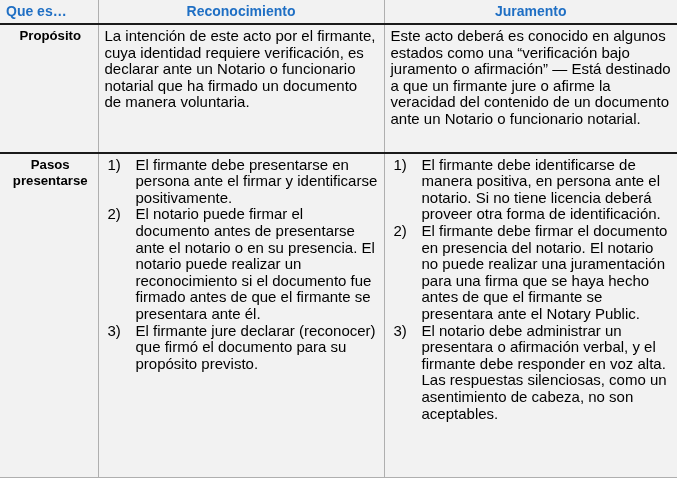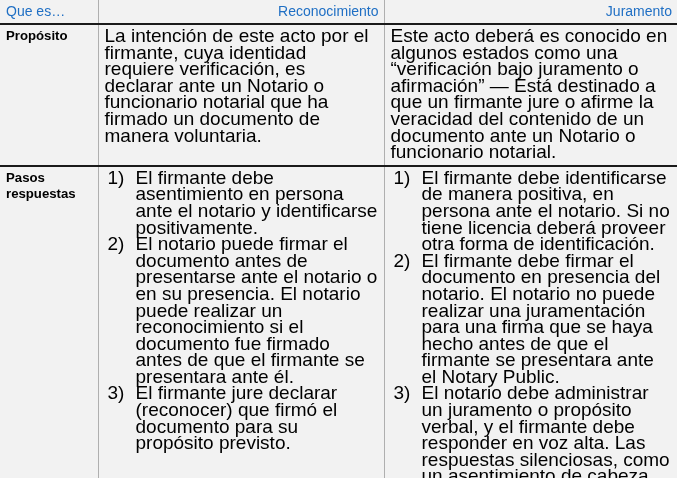--- a/index.html
+++ b/index.html
@@ -29,53 +29,54 @@
 
   
   thead th {
     background: #F2F2F2;
     border-bottom: 2px solid #1A1A1A;
     border-right: 1px solid #AFAFAF;
     padding: 2px 5px 3px 5px;
     height: 18px;
     vertical-align: middle;
     font-size: 14px;
-    font-weight: normal;
+    font-weight: bold;
     color: #1F6FC4;
     letter-spacing: 0px;
   }
   thead th:last-child { border-right: none; }
 
   th.head-left { text-align: left; padding-left: 6px; }
-  th.head-center { text-align: right; }
+  th.head-center { text-align: center; }
 
   
   tbody td {
     background: #F2F2F2;
     border-right: 1px solid #AFAFAF;
     vertical-align: top;
-    font-size: 19px;
+    font-size: 15px;
     line-height: 16.6px;
     padding: 3px 6px 4px 6px;
   }
   tbody td:last-child { border-right: none; }
 
   tbody tr.row-purpose td {
     border-bottom: 2px solid #1A1A1A;
   }
   tbody tr.row-steps td {
     border-bottom: 1px solid #AFAFAF;
   }
 
   td.label-cell {
     font-weight: bold;
     padding-left: 6px;
     padding-right: 3px;
     font-size: 13.2px;
     line-height: 16.6px;
+    text-align: center;
   }
 
   .para { margin: 0; }
 
   
   ol.steps {
     list-style: none;
     margin: 0;
     padding: 0;
   }
@@ -117,27 +118,27 @@
       <td class="label-cell">Propósito</td>
       <td>
         <p class="para">La intención de este acto por el firmante, cuya identidad requiere verificación, es declarar ante un Notario o funcionario notarial que ha firmado un documento de manera voluntaria.</p>
       </td>
       <td>
         <p class="para">Este acto deberá es conocido en algunos estados como una “verificación bajo juramento o afirmación” — Está destinado a que un firmante jure o afirme la veracidad del contenido de un documento ante un Notario o funcionario notarial.</p>
       </td>
     </tr>
 
     <tr class="row-steps">
-      <td class="label-cell">Pasos respuestas</td>
+      <td class="label-cell">Pasos presentarse</td>
 
       <td>
         <ol class="steps">
           <li>
             <span class="num">1)</span>
-            <span>El firmante debe asentimiento en persona ante el notario y identificarse positivamente.</span>
+            <span>El firmante debe presentarse en persona ante el firmar y identificarse positivamente.</span>
           </li>
           <li>
             <span class="num">2)</span>
             <span>El notario puede firmar el documento antes de presentarse ante el notario o en su presencia. El notario puede realizar un reconocimiento si el documento fue firmado antes de que el firmante se presentara ante él.</span>
           </li>
           <li>
             <span class="num">3)</span>
             <span>El firmante jure declarar (reconocer) que firmó el documento para su propósito previsto.</span>
           </li>
         </ol>
@@ -148,20 +149,20 @@
           <li>
             <span class="num">1)</span>
             <span>El firmante debe identificarse de manera positiva, en persona ante el notario.  Si no tiene licencia deberá proveer otra forma de identificación.</span>
           </li>
           <li>
             <span class="num">2)</span>
             <span>El firmante debe firmar el documento en presencia del notario. </span><span class="bold-run">El notario no puede realizar una juramentación para una firma que se haya hecho antes de que el firmante se presentara ante el Notary Public</span><span>.</span>
           </li>
           <li>
             <span class="num">3)</span>
-            <span>El notario debe administrar un juramento o propósito verbal, y el firmante debe responder en voz alta. Las respuestas silenciosas, como un asentimiento de cabeza, no son aceptables.</span>
+            <span>El notario debe administrar un presentara o afirmación verbal, y el firmante debe responder en voz alta. Las respuestas silenciosas, como un asentimiento de cabeza, no son aceptables.</span>
           </li>
         </ol>
       </td>
     </tr>
 
   </tbody>
 </table>
 
 </body></html>

